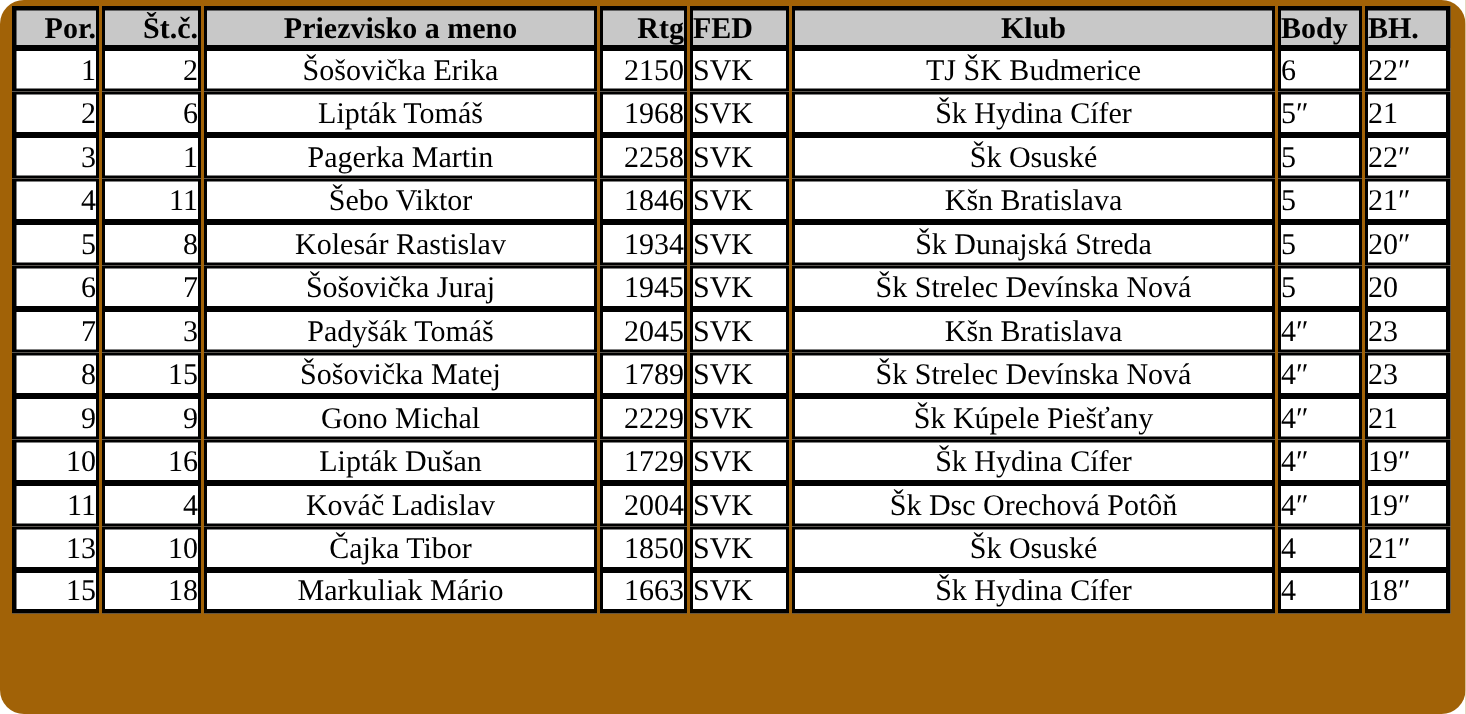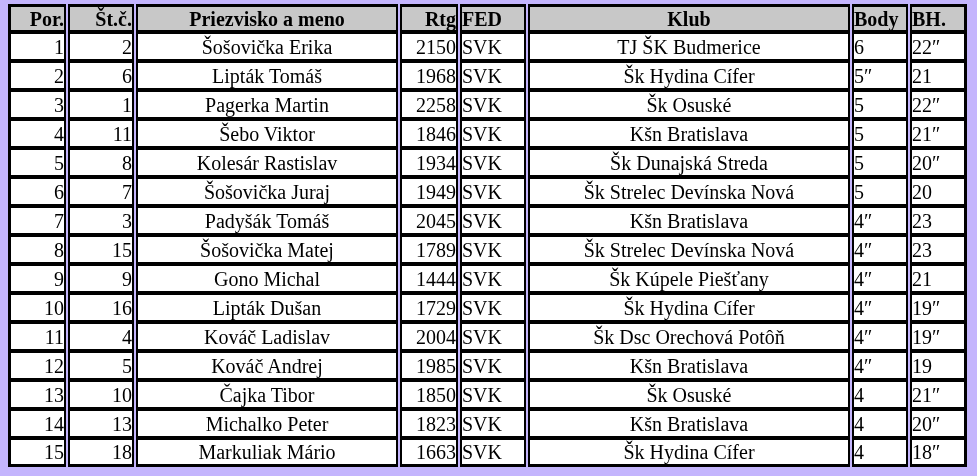--- a/index.html
+++ b/index.html
@@ -4,23 +4,24 @@
 <style>
   html, body {
     margin: 0;
     padding: 0;
     background: #ffffff;
   }
   .page {
     position: relative;
     width: 977px;
     height: 476px;
-    background: #c4b5fd;
+    background: #a16207;
     overflow: hidden;
     font-family: "Liberation Serif", serif;
+    border-radius: 16px;
   }
   table.standings {
     position: absolute;
     left: 6px;
     top: 4px;
     width: 963px;
     border-collapse: separate;
     border-spacing: 2px 0;
     table-layout: fixed;
   }
@@ -140,21 +141,21 @@
           <td class="align-right">1934</td>
           <td class="align-center">SVK</td>
           <td class="align-left">Šk Dunajská Streda</td>
           <td class="align-center">5</td>
           <td class="align-center">20″</td>
         </tr>
         <tr>
           <td class="align-right">6</td>
           <td class="align-right">7</td>
           <td class="align-left">Šošovička Juraj</td>
-          <td class="align-right">1949</td>
+          <td class="align-right">1945</td>
           <td class="align-center">SVK</td>
           <td class="align-left">Šk Strelec Devínska Nová</td>
           <td class="align-center">5</td>
           <td class="align-center">20</td>
         </tr>
         <tr>
           <td class="align-right">7</td>
           <td class="align-right">3</td>
           <td class="align-left">Padyšák Tomáš</td>
           <td class="align-right">2045</td>
@@ -170,21 +171,21 @@
           <td class="align-right">1789</td>
           <td class="align-center">SVK</td>
           <td class="align-left">Šk Strelec Devínska Nová</td>
           <td class="align-center">4″</td>
           <td class="align-center">23</td>
         </tr>
         <tr>
           <td class="align-right">9</td>
           <td class="align-right">9</td>
           <td class="align-left">Gono Michal</td>
-          <td class="align-right">1444</td>
+          <td class="align-right">2229</td>
           <td class="align-center">SVK</td>
           <td class="align-left">Šk Kúpele Piešťany</td>
           <td class="align-center">4″</td>
           <td class="align-center">21</td>
         </tr>
         <tr>
           <td class="align-right">10</td>
           <td class="align-right">16</td>
           <td class="align-left">Lipták Dušan</td>
           <td class="align-right">1729</td>
@@ -197,50 +198,30 @@
           <td class="align-right">11</td>
           <td class="align-right">4</td>
           <td class="align-left">Kováč Ladislav</td>
           <td class="align-right">2004</td>
           <td class="align-center">SVK</td>
           <td class="align-left">Šk Dsc Orechová Potôň</td>
           <td class="align-center">4″</td>
           <td class="align-center">19″</td>
         </tr>
         <tr>
-          <td class="align-right">12</td>
-          <td class="align-right">5</td>
-          <td class="align-left">Kováč Andrej</td>
-          <td class="align-right">1985</td>
-          <td class="align-center">SVK</td>
-          <td class="align-left">Kšn Bratislava</td>
-          <td class="align-center">4″</td>
-          <td class="align-center">19</td>
-        </tr>
-        <tr>
           <td class="align-right">13</td>
           <td class="align-right">10</td>
           <td class="align-left">Čajka Tibor</td>
           <td class="align-right">1850</td>
           <td class="align-center">SVK</td>
           <td class="align-left">Šk Osuské</td>
           <td class="align-center">4</td>
           <td class="align-center">21″</td>
         </tr>
         <tr>
-          <td class="align-right">14</td>
-          <td class="align-right">13</td>
-          <td class="align-left">Michalko Peter</td>
-          <td class="align-right">1823</td>
-          <td class="align-center">SVK</td>
-          <td class="align-left">Kšn Bratislava</td>
-          <td class="align-center">4</td>
-          <td class="align-center">20″</td>
-        </tr>
-        <tr>
           <td class="align-right">15</td>
           <td class="align-right">18</td>
           <td class="align-left">Markuliak Mário</td>
           <td class="align-right">1663</td>
           <td class="align-center">SVK</td>
           <td class="align-left">Šk Hydina Cífer</td>
           <td class="align-center">4</td>
           <td class="align-center">18″</td>
         </tr>
       </tbody>

